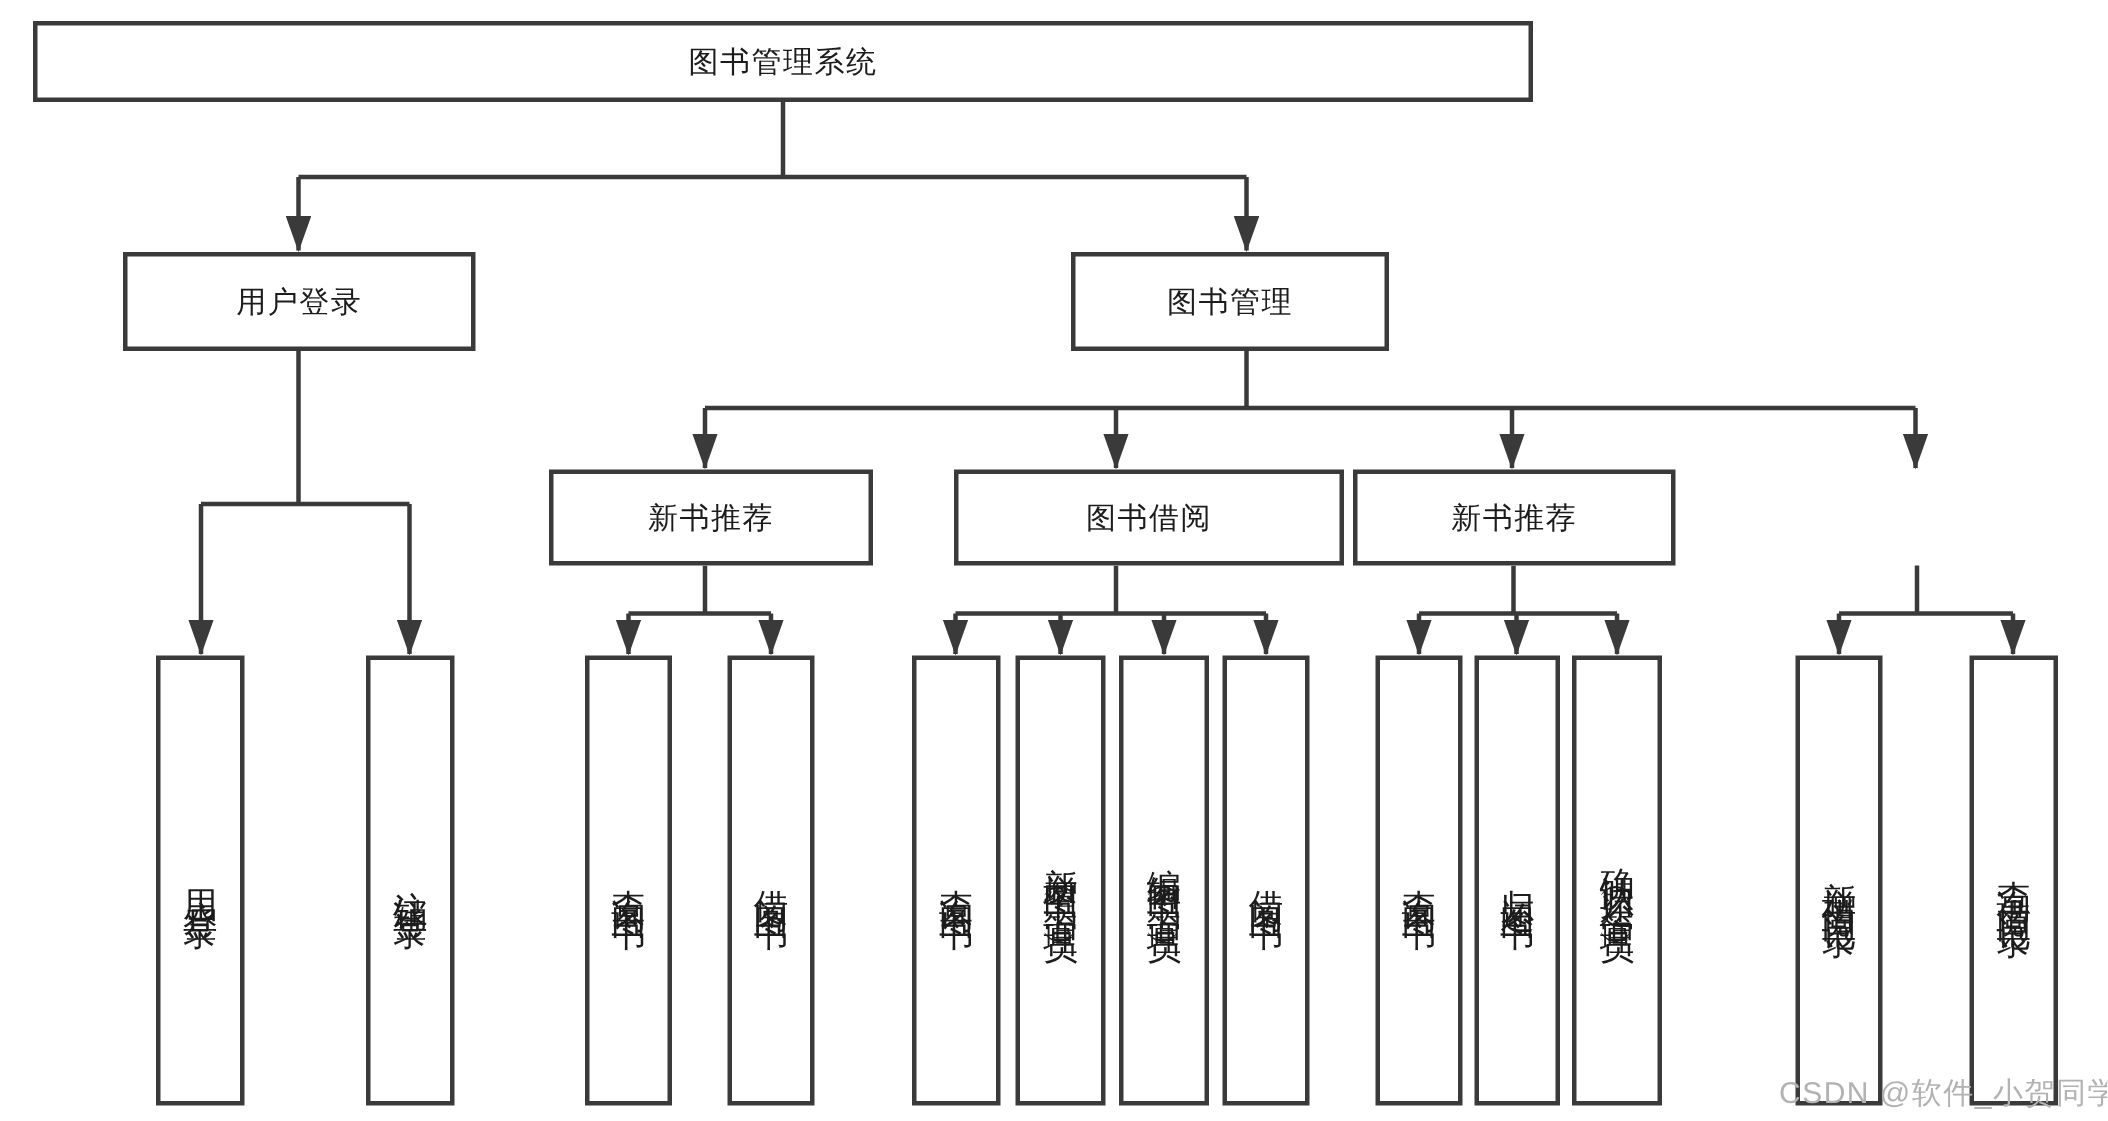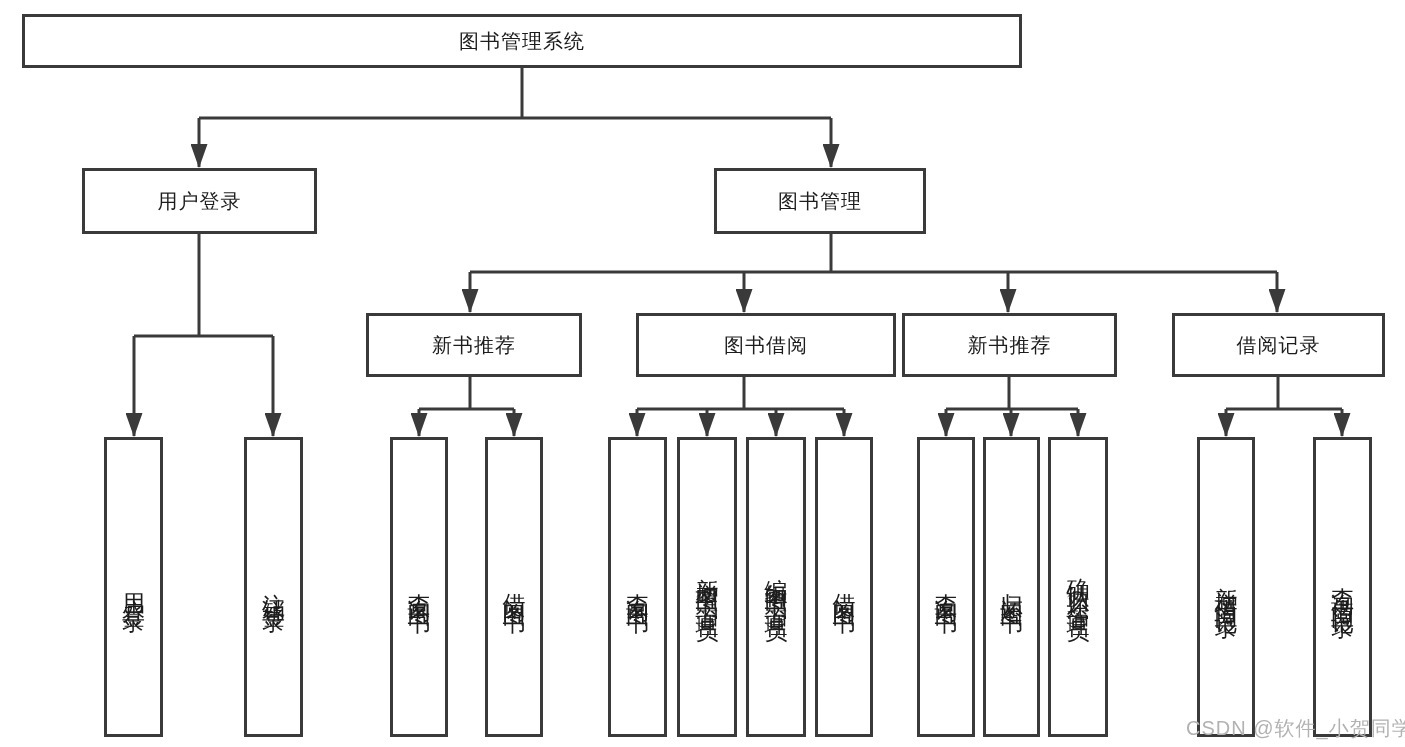--- a/index.html
+++ b/index.html
@@ -141,23 +141,20 @@
 
   <div class="node" id="b-l3-0">
     <span class="lbl">新书推荐</span>
   </div>
   <div class="node" id="b-l3-1">
     <span class="lbl">图书借阅</span>
   </div>
   <div class="node" id="b-l3-2">
     <span class="lbl">新书推荐</span>
   </div>
-  <div class="node" id="b-l3-3">
-    <span class="lbl">借阅记录</span>
-  </div>
 
   <div class="node leaf" id="lf-login-0">
     <span class="lbl">用户登录</span>
   </div>
   <div class="node leaf" id="lf-login-1">
     <span class="lbl">注销登录</span>
   </div>
 
   <div class="node leaf" id="lf-rec-0">
     <span class="lbl">查询图书</span>

